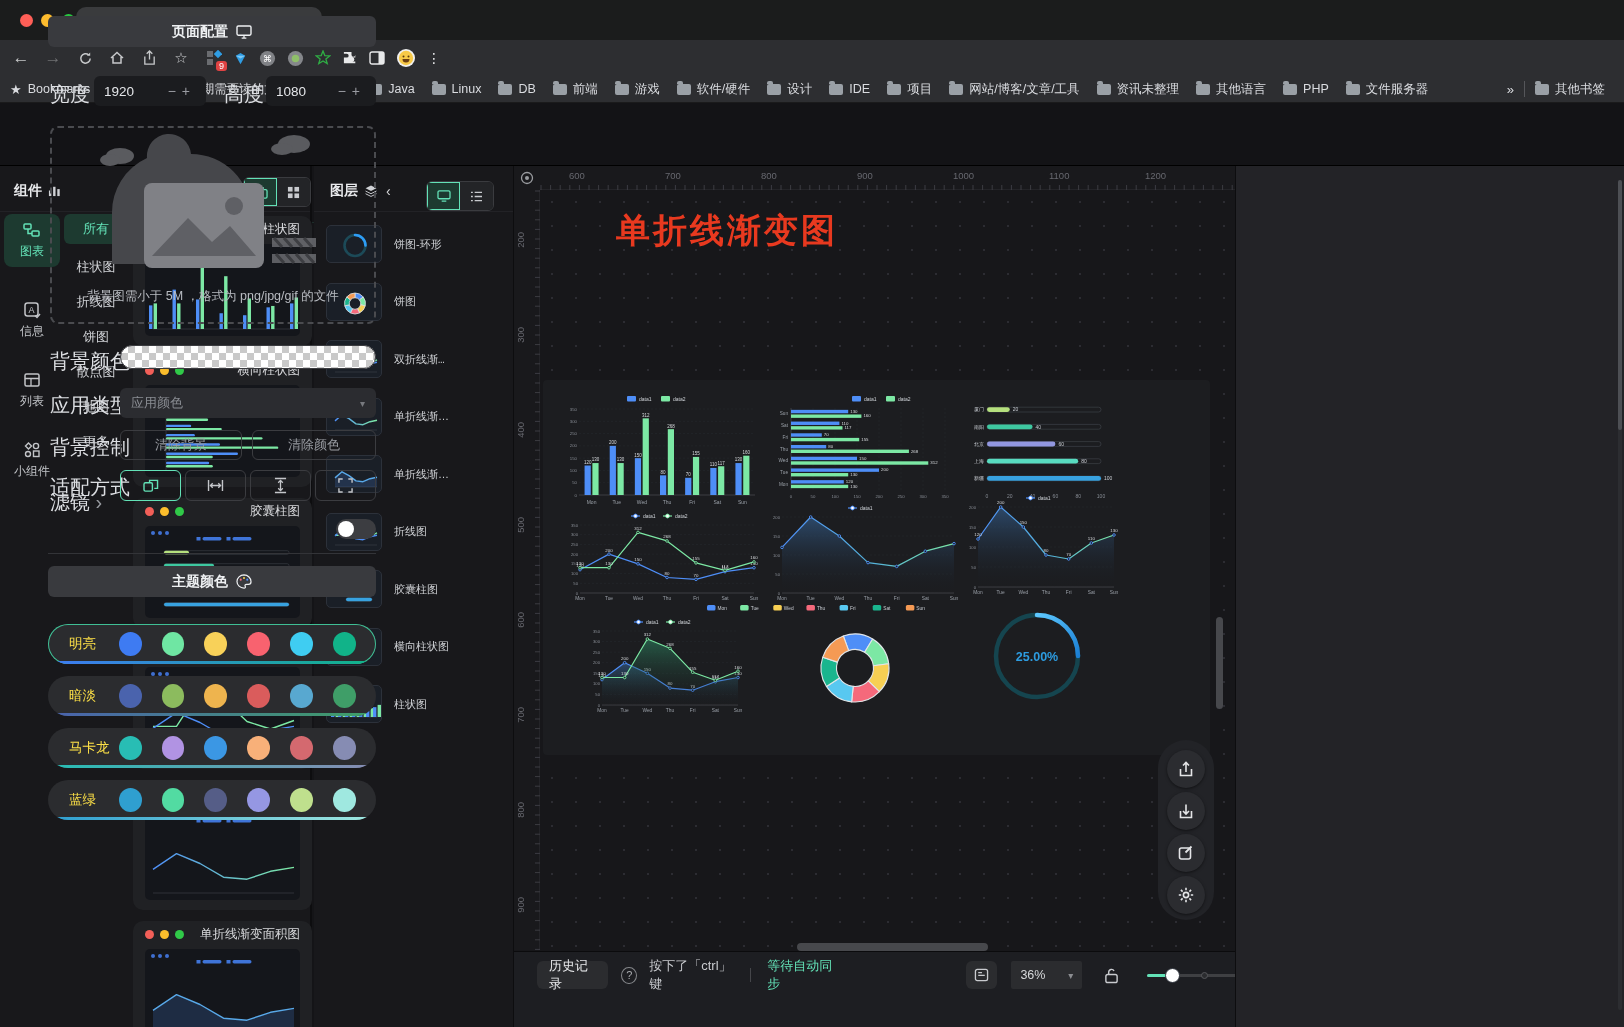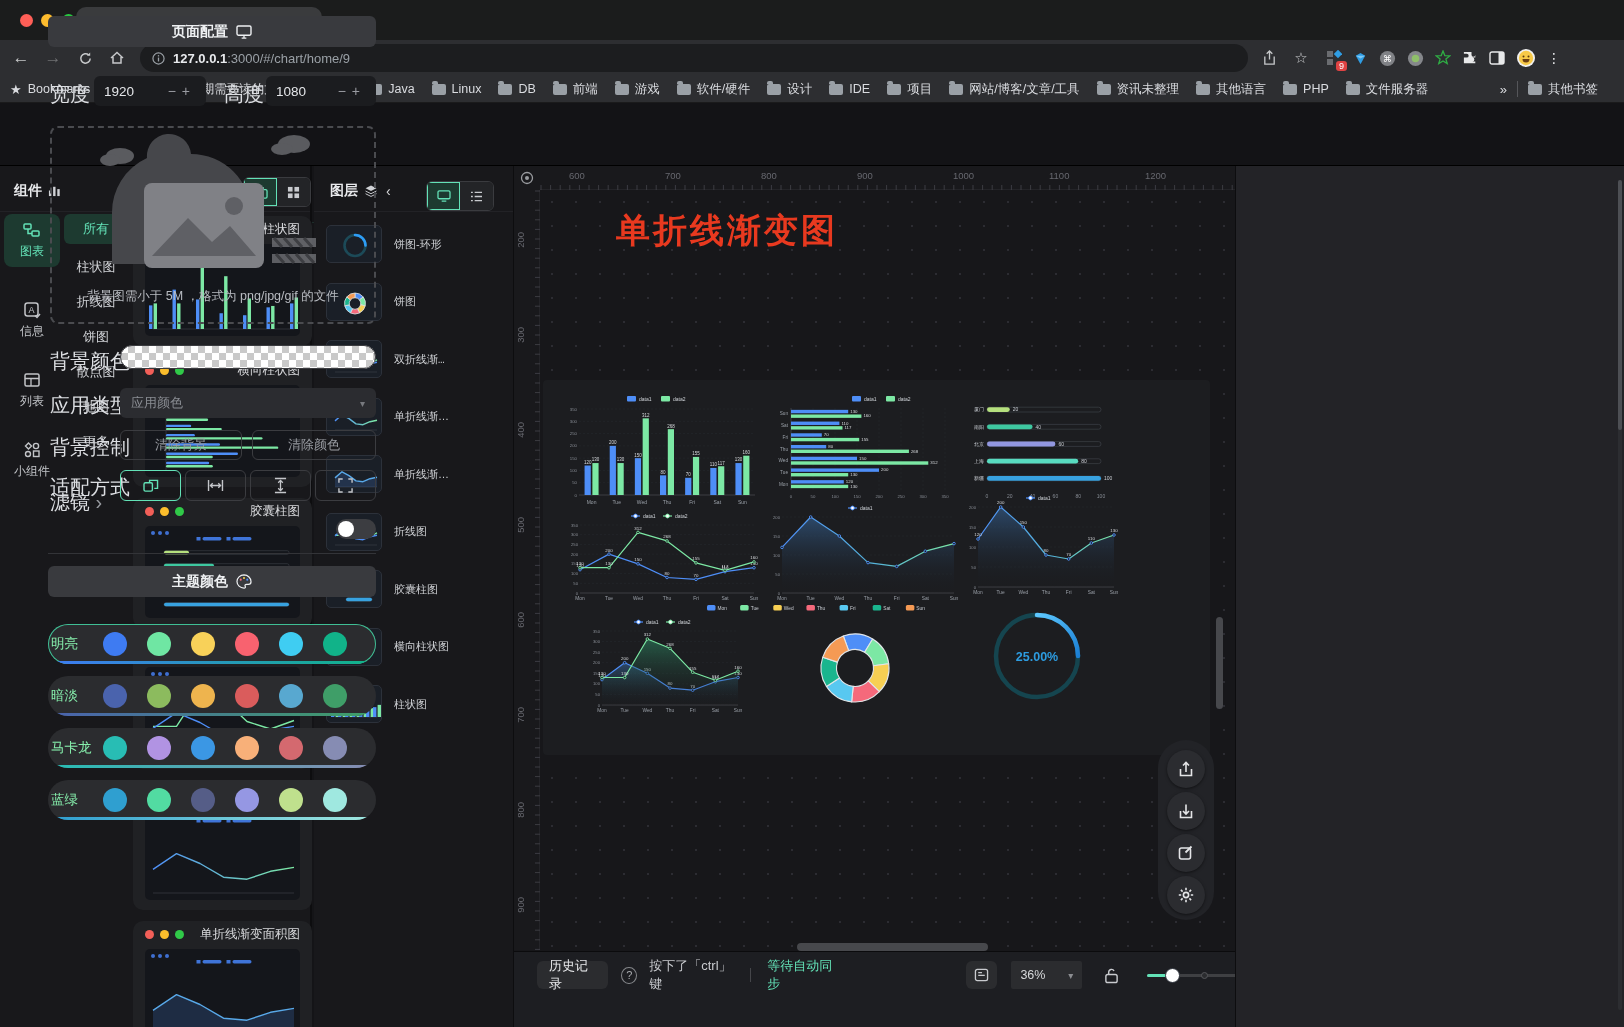--- a/index.html
+++ b/index.html
@@ -108,21 +108,21 @@
 .selbox{height:30px;background:#2b2c30;border-radius:6px;display:flex;align-items:center;padding:0 11px;color:#8a8d93;font-size:13px}
 .selbox .chev{margin-left:auto;color:#77797e;font-size:10px}
 .ghostbtn{position:absolute;height:30px;border:1px solid #3b3c40;border-radius:6px;display:flex;align-items:center;justify-content:center;color:#9a9da3;font-size:13px}
 .fitbtn{position:absolute;top:0;width:61px;height:31px;border:1px solid #3b3c40;border-radius:6px;display:flex;align-items:center;justify-content:center}
 .fitbtn.on{border-color:#63e2b7}
 .toggle{position:absolute;width:40px;height:20px;background:#3c3d41;border-radius:10px}
 .toggle .knob{position:absolute;left:2px;top:2px;width:16px;height:16px;background:#fff;border-radius:50%}
 .divline{position:absolute;left:0;width:328px;height:1px;background:#333438}
 .theme-row{position:absolute;left:0;width:328px;height:40px;background:#2b2c2f;border-radius:21px;display:flex;align-items:center;overflow:hidden}
 .theme-row.on{box-shadow:inset 0 0 0 1px #3fbf95}
-.theme-row .tname{margin-left:3px;color:#86efac;font-size:13.5px;width:52px}
+.theme-row .tname{margin-left:21px;color:#fde047;font-size:13.5px;width:52px}
 .theme-row .tdot{width:24px;height:24px;border-radius:50%;margin-right:20px}
 .theme-row .grad{position:absolute;left:6px;right:6px;bottom:0;height:3px;border-radius:2px}
 .checker{background-image:linear-gradient(45deg,#c9c9c9 25%,transparent 25%,transparent 75%,#c9c9c9 75%),linear-gradient(45deg,#c9c9c9 25%,#ffffff 25%,#ffffff 75%,#c9c9c9 75%);background-size:14px 14px;background-position:0 0,7px 7px;background-color:#fff}
 #cfg-scroll{left:1618px;top:180px;width:4px;height:830px;background:#2c2d31;border-radius:2px}
 #cfg-thumb{left:1618px;top:180px;width:4px;height:250px;background:#4d4f54;border-radius:2px}
 </style>
 </head>
 <body>
 
 <div id="app">
@@ -151,28 +151,20 @@
       <svg width="15" height="15" viewBox="0 0 16 16">
           <path d="M13 8a5 5 0 1 1-1.6-3.7" fill="none" stroke="#c6c8ca" stroke-width="1.6"></path>
           <path d="M13 1.5v3.5h-3.5z" fill="#c6c8ca"></path>
         </svg>
     </span>
     <span class="navic">
       <svg width="16" height="16" viewBox="0 0 16 16">
           <path d="M2 8l6-5.5L14 8M4 7v6h8V7" fill="none" stroke="#c6c8ca" stroke-width="1.5"></path>
         </svg>
     </span>
-    <div id="urlpill">
-      <svg width="13" height="13" viewBox="0 0 14 14">
-          <circle cx="7" cy="7" r="6" fill="none" stroke="#9aa0a6" stroke-width="1.3"></circle>
-          <rect x="6.3" y="6" width="1.4" height="4.2" fill="#9aa0a6"></rect>
-          <rect x="6.3" y="3.4" width="1.4" height="1.4" fill="#9aa0a6"></rect>
-        </svg>
-      <span><span class="host">127.0.0.1</span><span class="rest">:3000/#/chart/home/9</span></span>
-    </div>
     <span class="navic">
       <svg width="15" height="16" viewBox="0 0 16 17">
           <path d="M8 1v9M5 4l3-3 3 3" fill="none" stroke="#c6c8ca" stroke-width="1.4"></path>
           <path d="M3 7v8h10V7" fill="none" stroke="#c6c8ca" stroke-width="1.4"></path>
         </svg>
     </span>
     <span class="navic" style="font-size:15px">☆</span>
     <div id="ext-icons">
       <span style="position:relative">
         <svg width="16" height="16" viewBox="0 0 16 16">
@@ -299,21 +291,21 @@
           <span class="fold"></span>
           <span>PHP</span>
         </span>
         <span class="bm">
           <span class="fold"></span>
           <span>文件服务器</span>
         </span>
       </span>
     <span id="bm-more">»</span>
     <span id="bm-sep"></span>
-    <span class="bm" style="margin-right:16px">
+    <span class="bm" style="margin-right:9px">
         <span class="fold"></span>
         <span>其他书签</span>
       </span>
   </div>
 
   <div class="abs" id="appbar">
     <span class="abs" style="left:30px;top:124px">
       <svg width="21" height="19" viewBox="0 0 21 19">
           <path d="M2 9l8.5-7L19 9M4.5 8v9h12V8" fill="none" stroke="#b7b9bd" stroke-width="1.8"></path>
           <rect x="8.5" y="12" width="4" height="5" fill="#b7b9bd"></rect>

